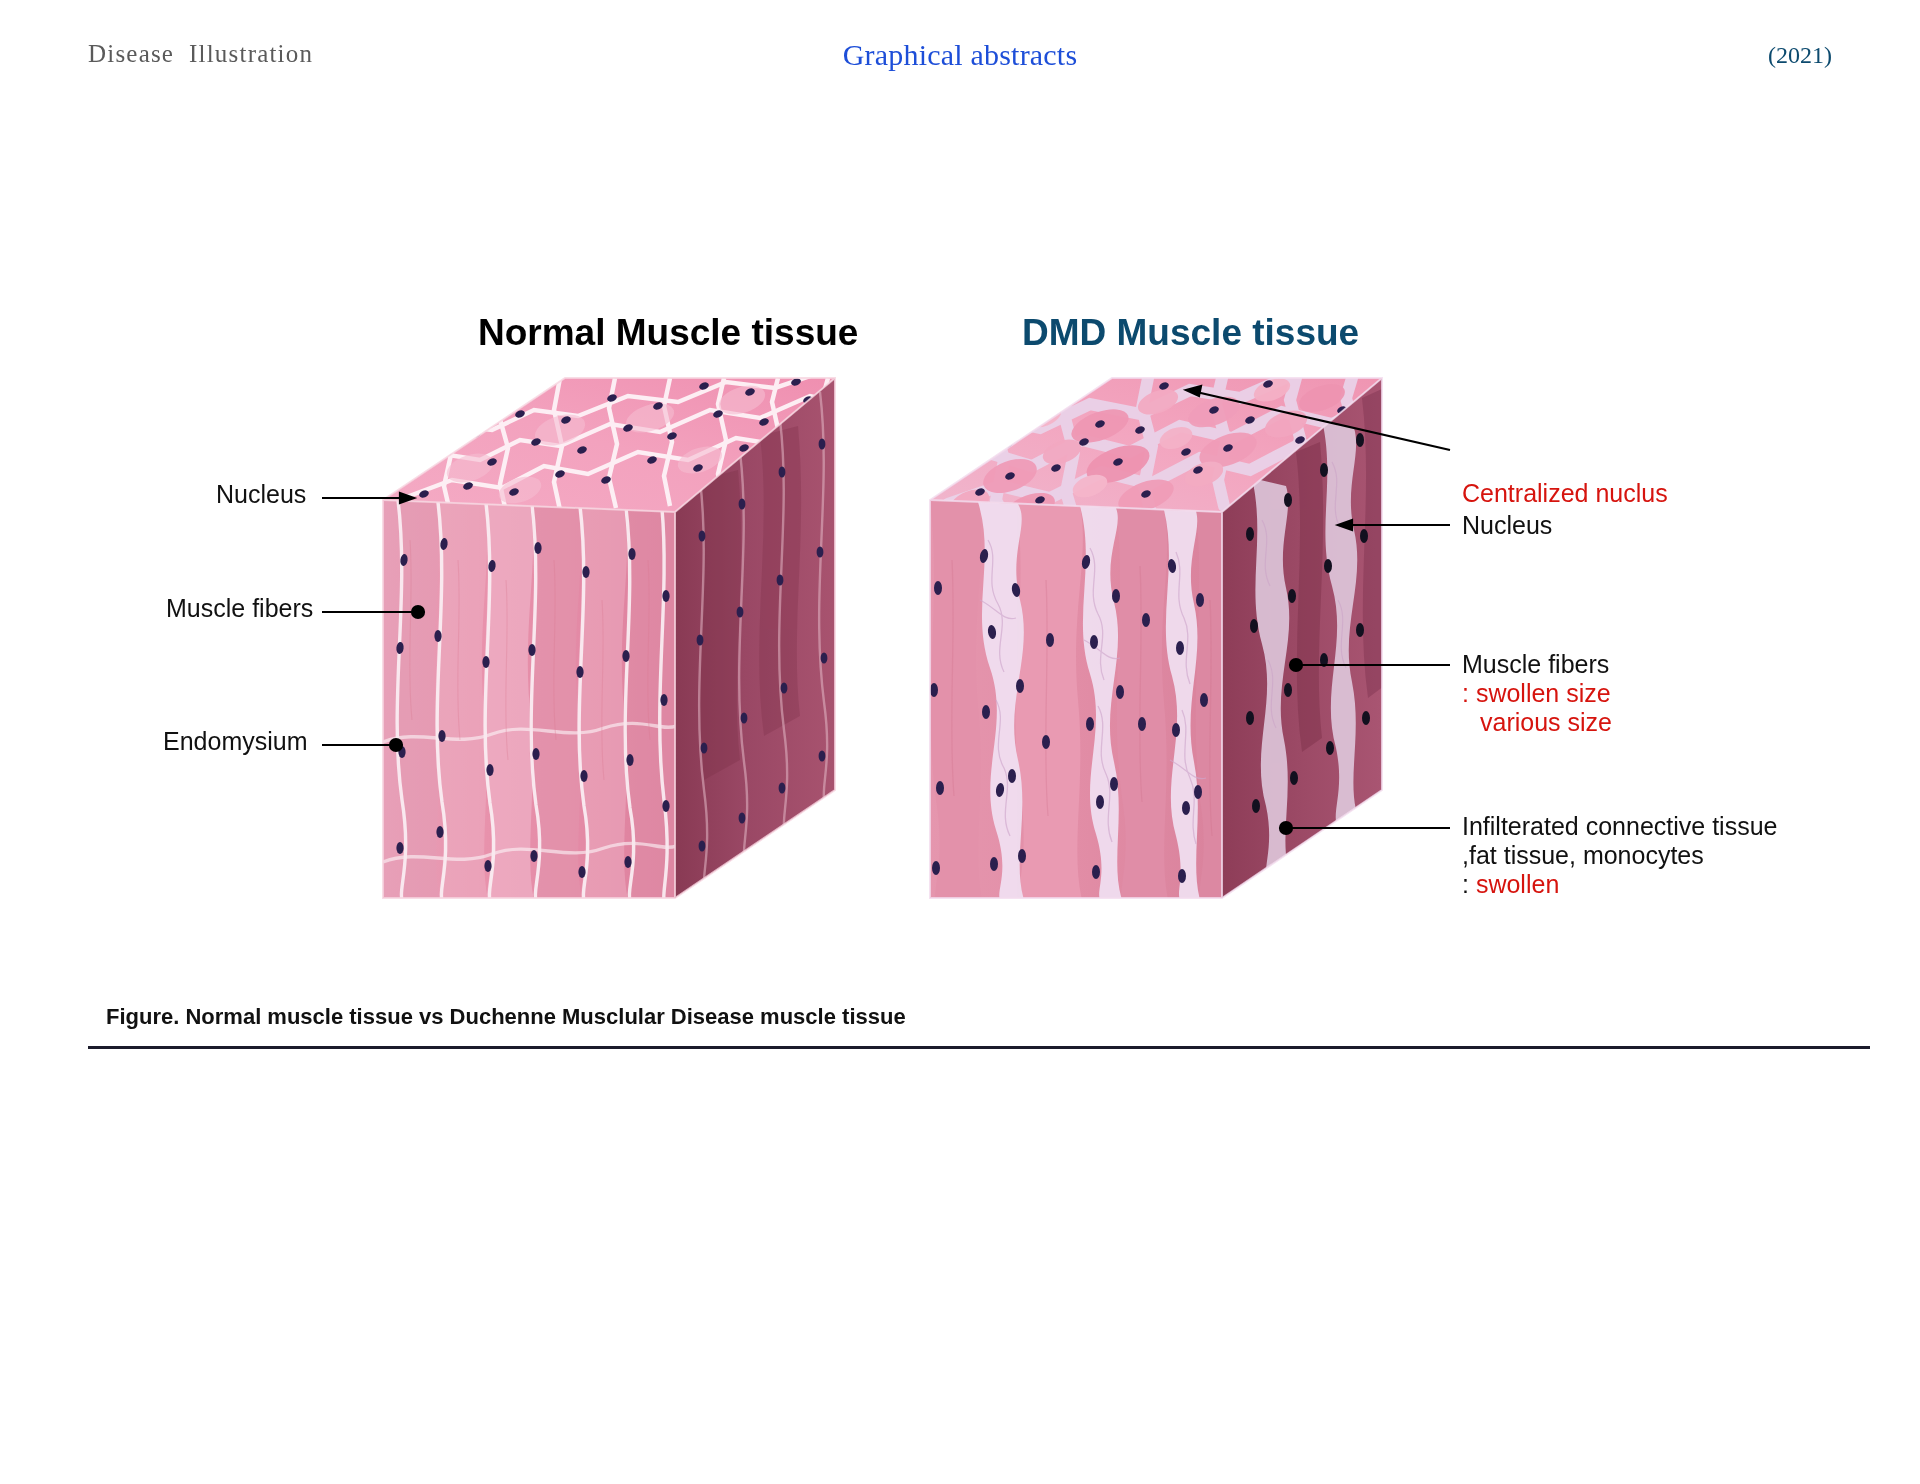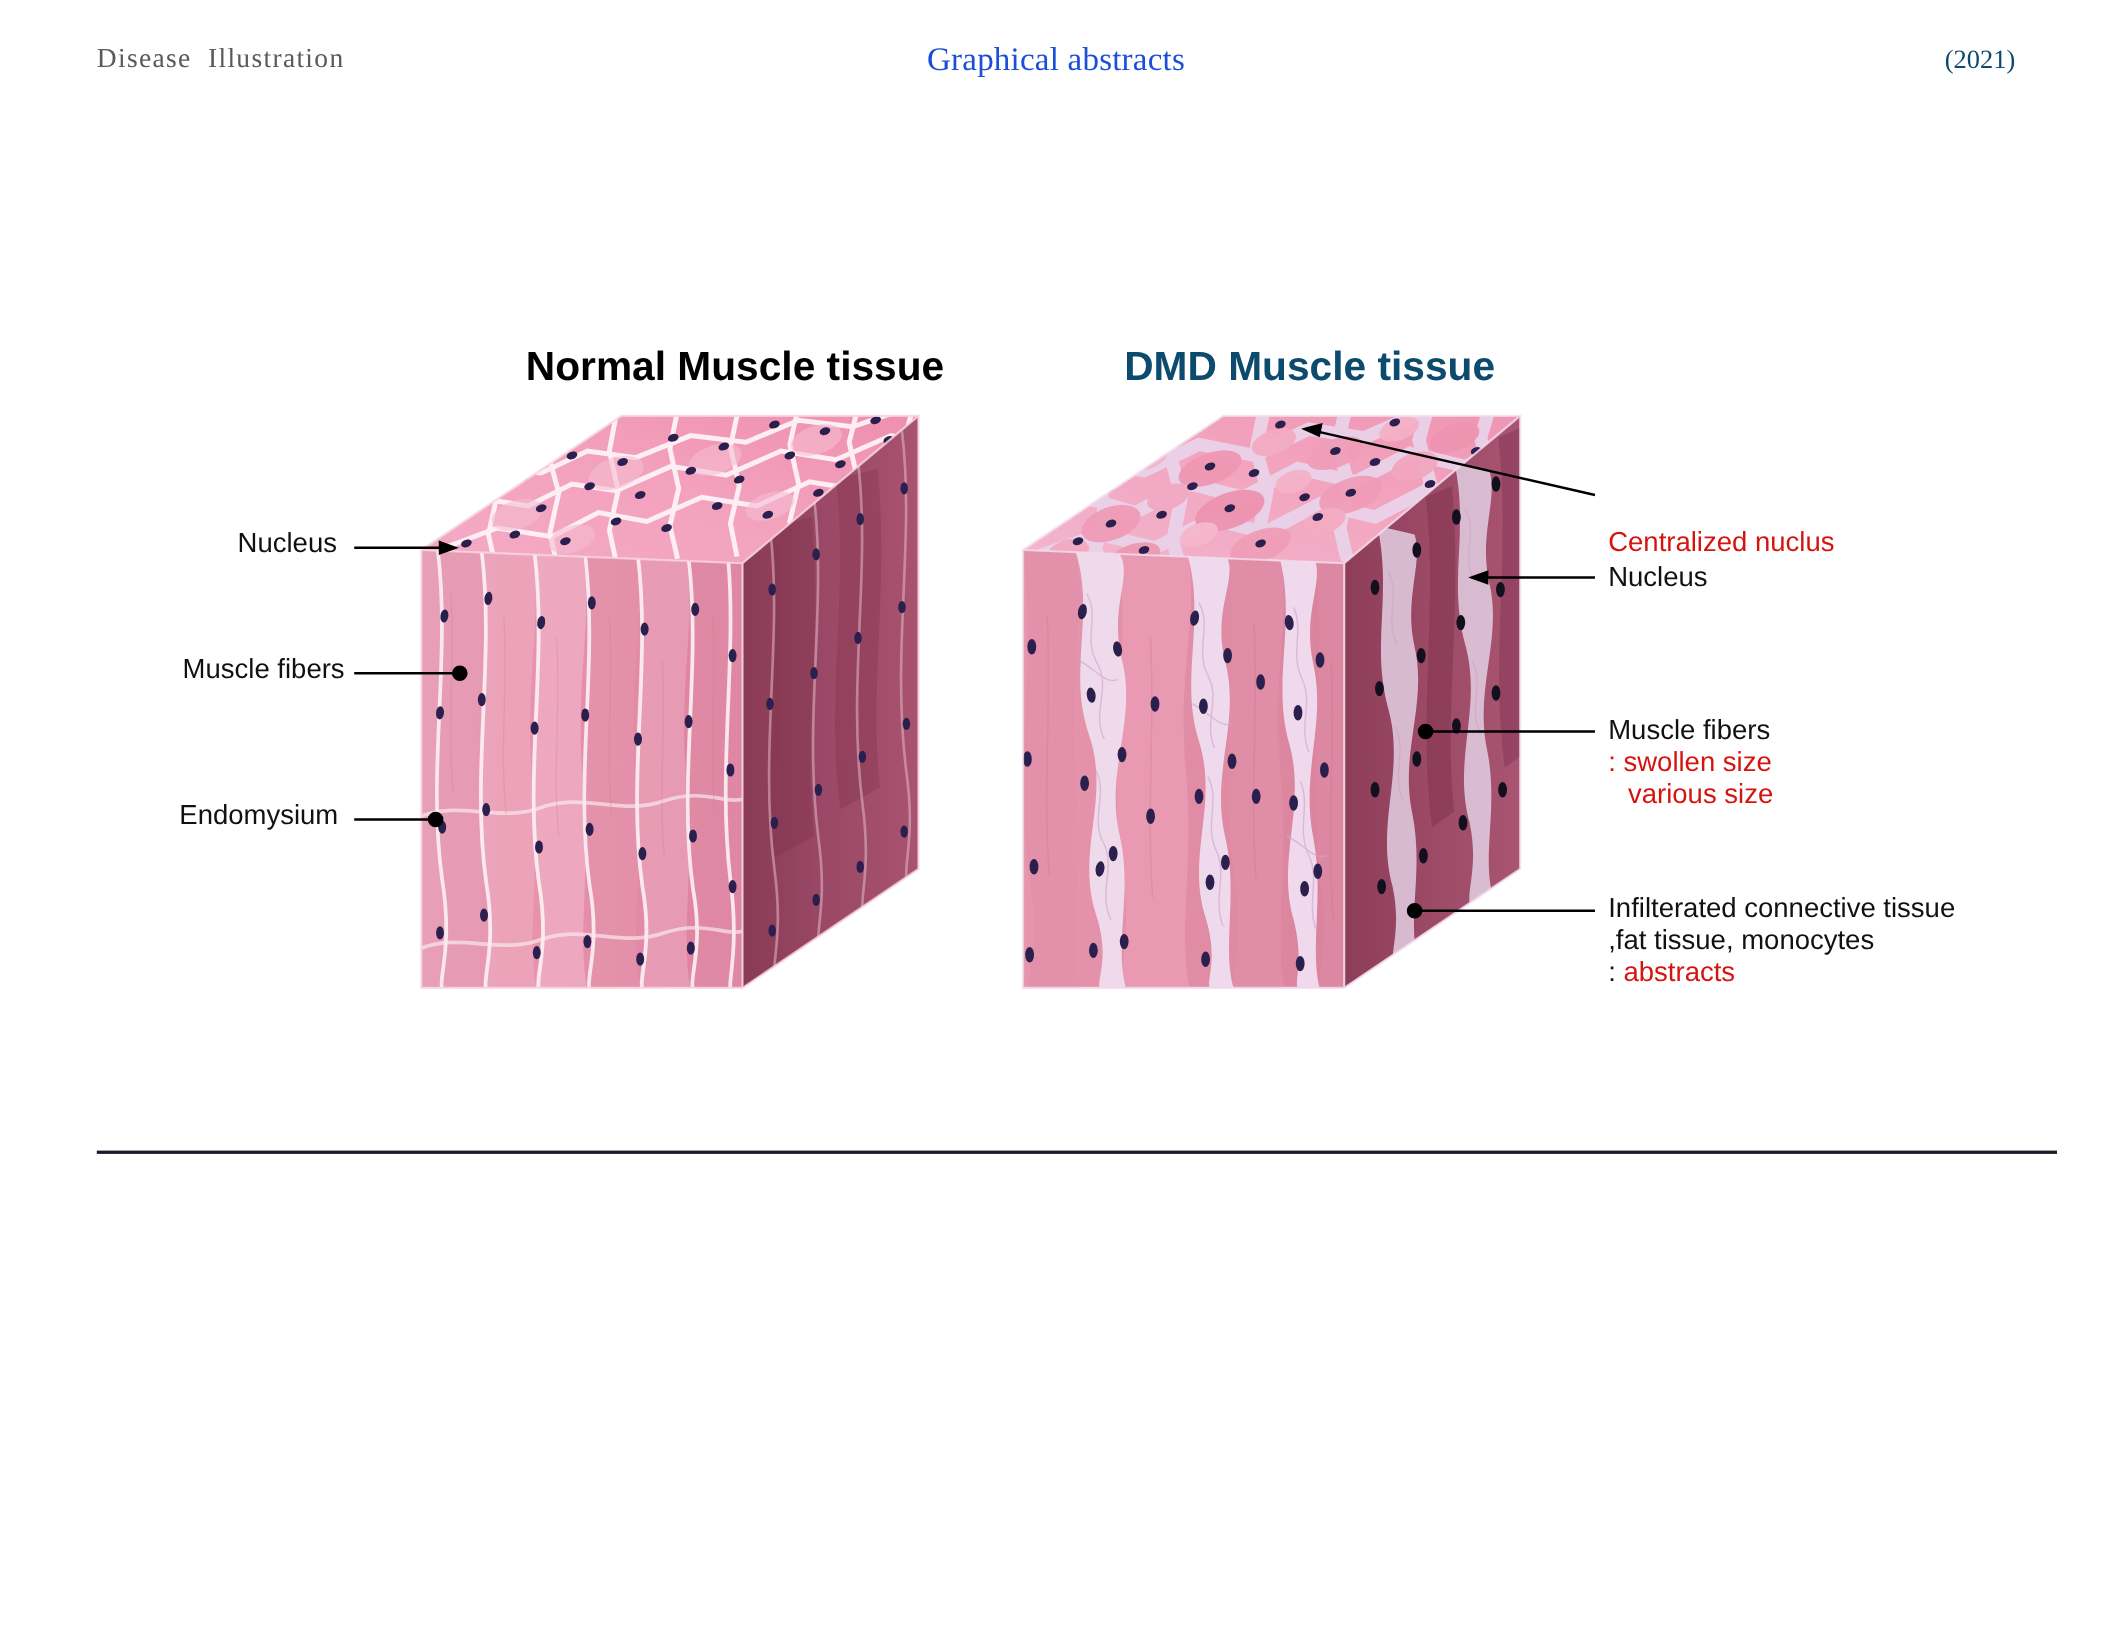--- a/index.html
+++ b/index.html
@@ -530,18 +530,19 @@
 
   <div class="lbl" id="lbl-d-fibers">
     <span>Muscle fibers</span>
     <span class="sub red">: swollen size</span>
     <span class="sub red" style="padding-left:18px">various size</span>
   </div>
 
   <div class="lbl" id="lbl-d-infil">
     <span>Infilterated connective tissue</span>
     <span class="sub">,fat tissue, monocytes</span>
-    <span class="sub"><span>: </span><span class="red">abstracts</span></span>
+    <span class="sub"><span>: </span><span class="red">swollen</span></span>
   </div>
 
+  <div id="caption">Figure. Normal muscle tissue vs Duchenne Musclular Disease muscle tissue</div>
   <div id="rule"></div>
 
 </div>
 
 </body></html>

